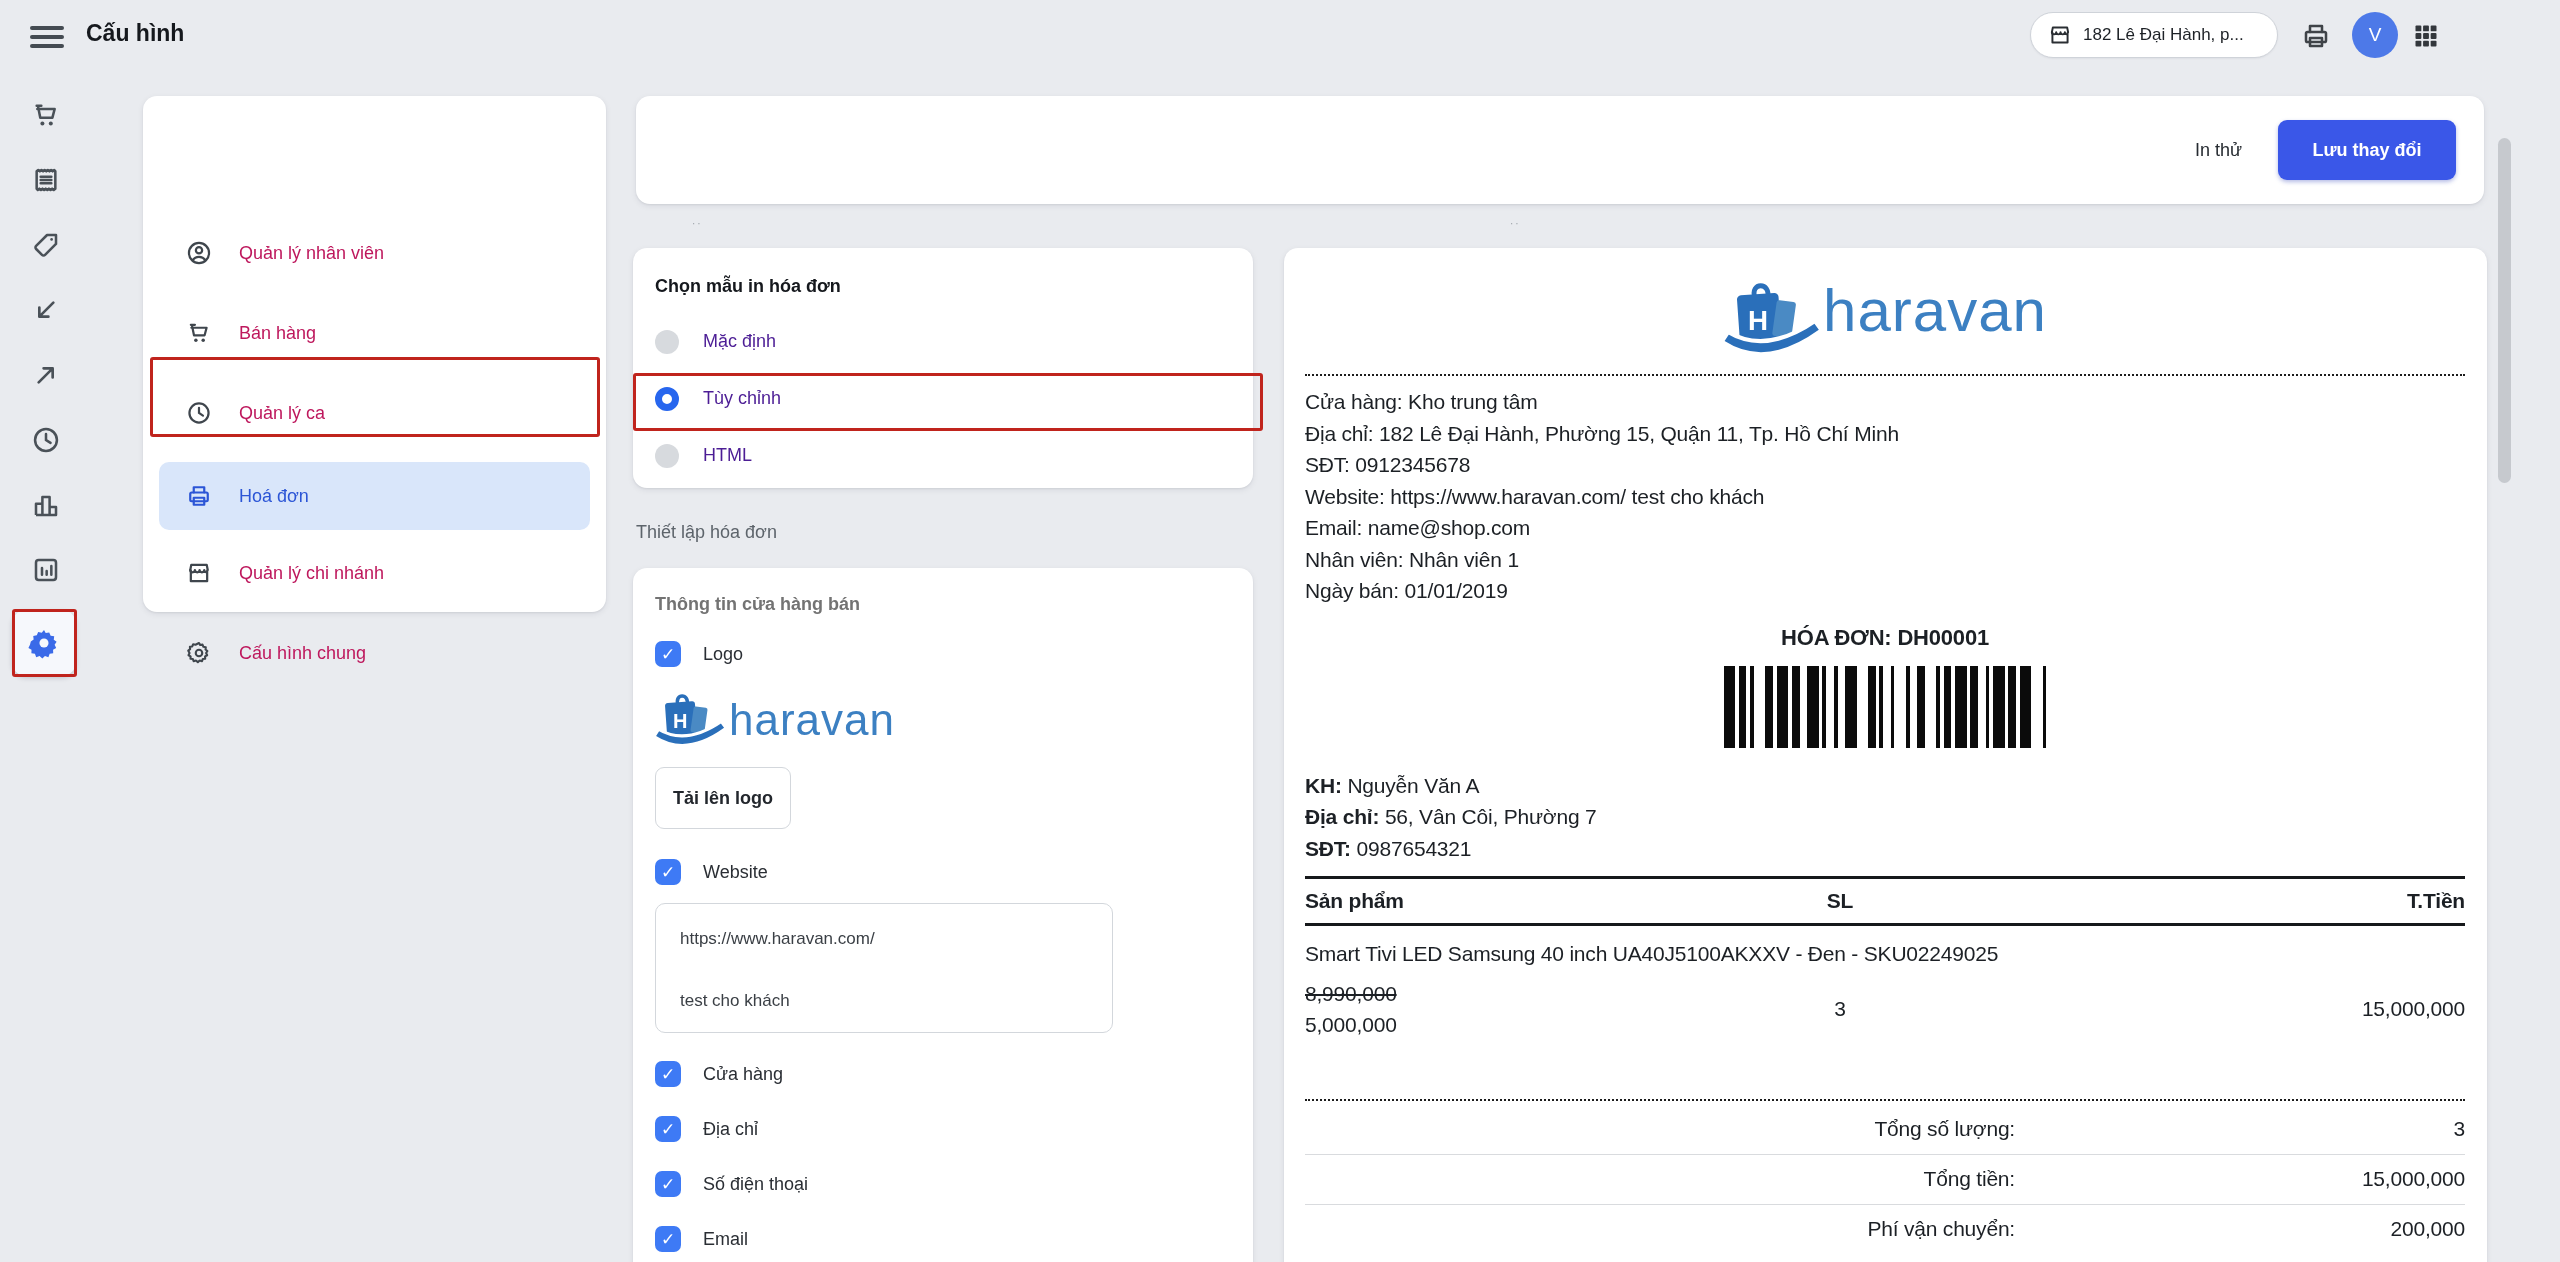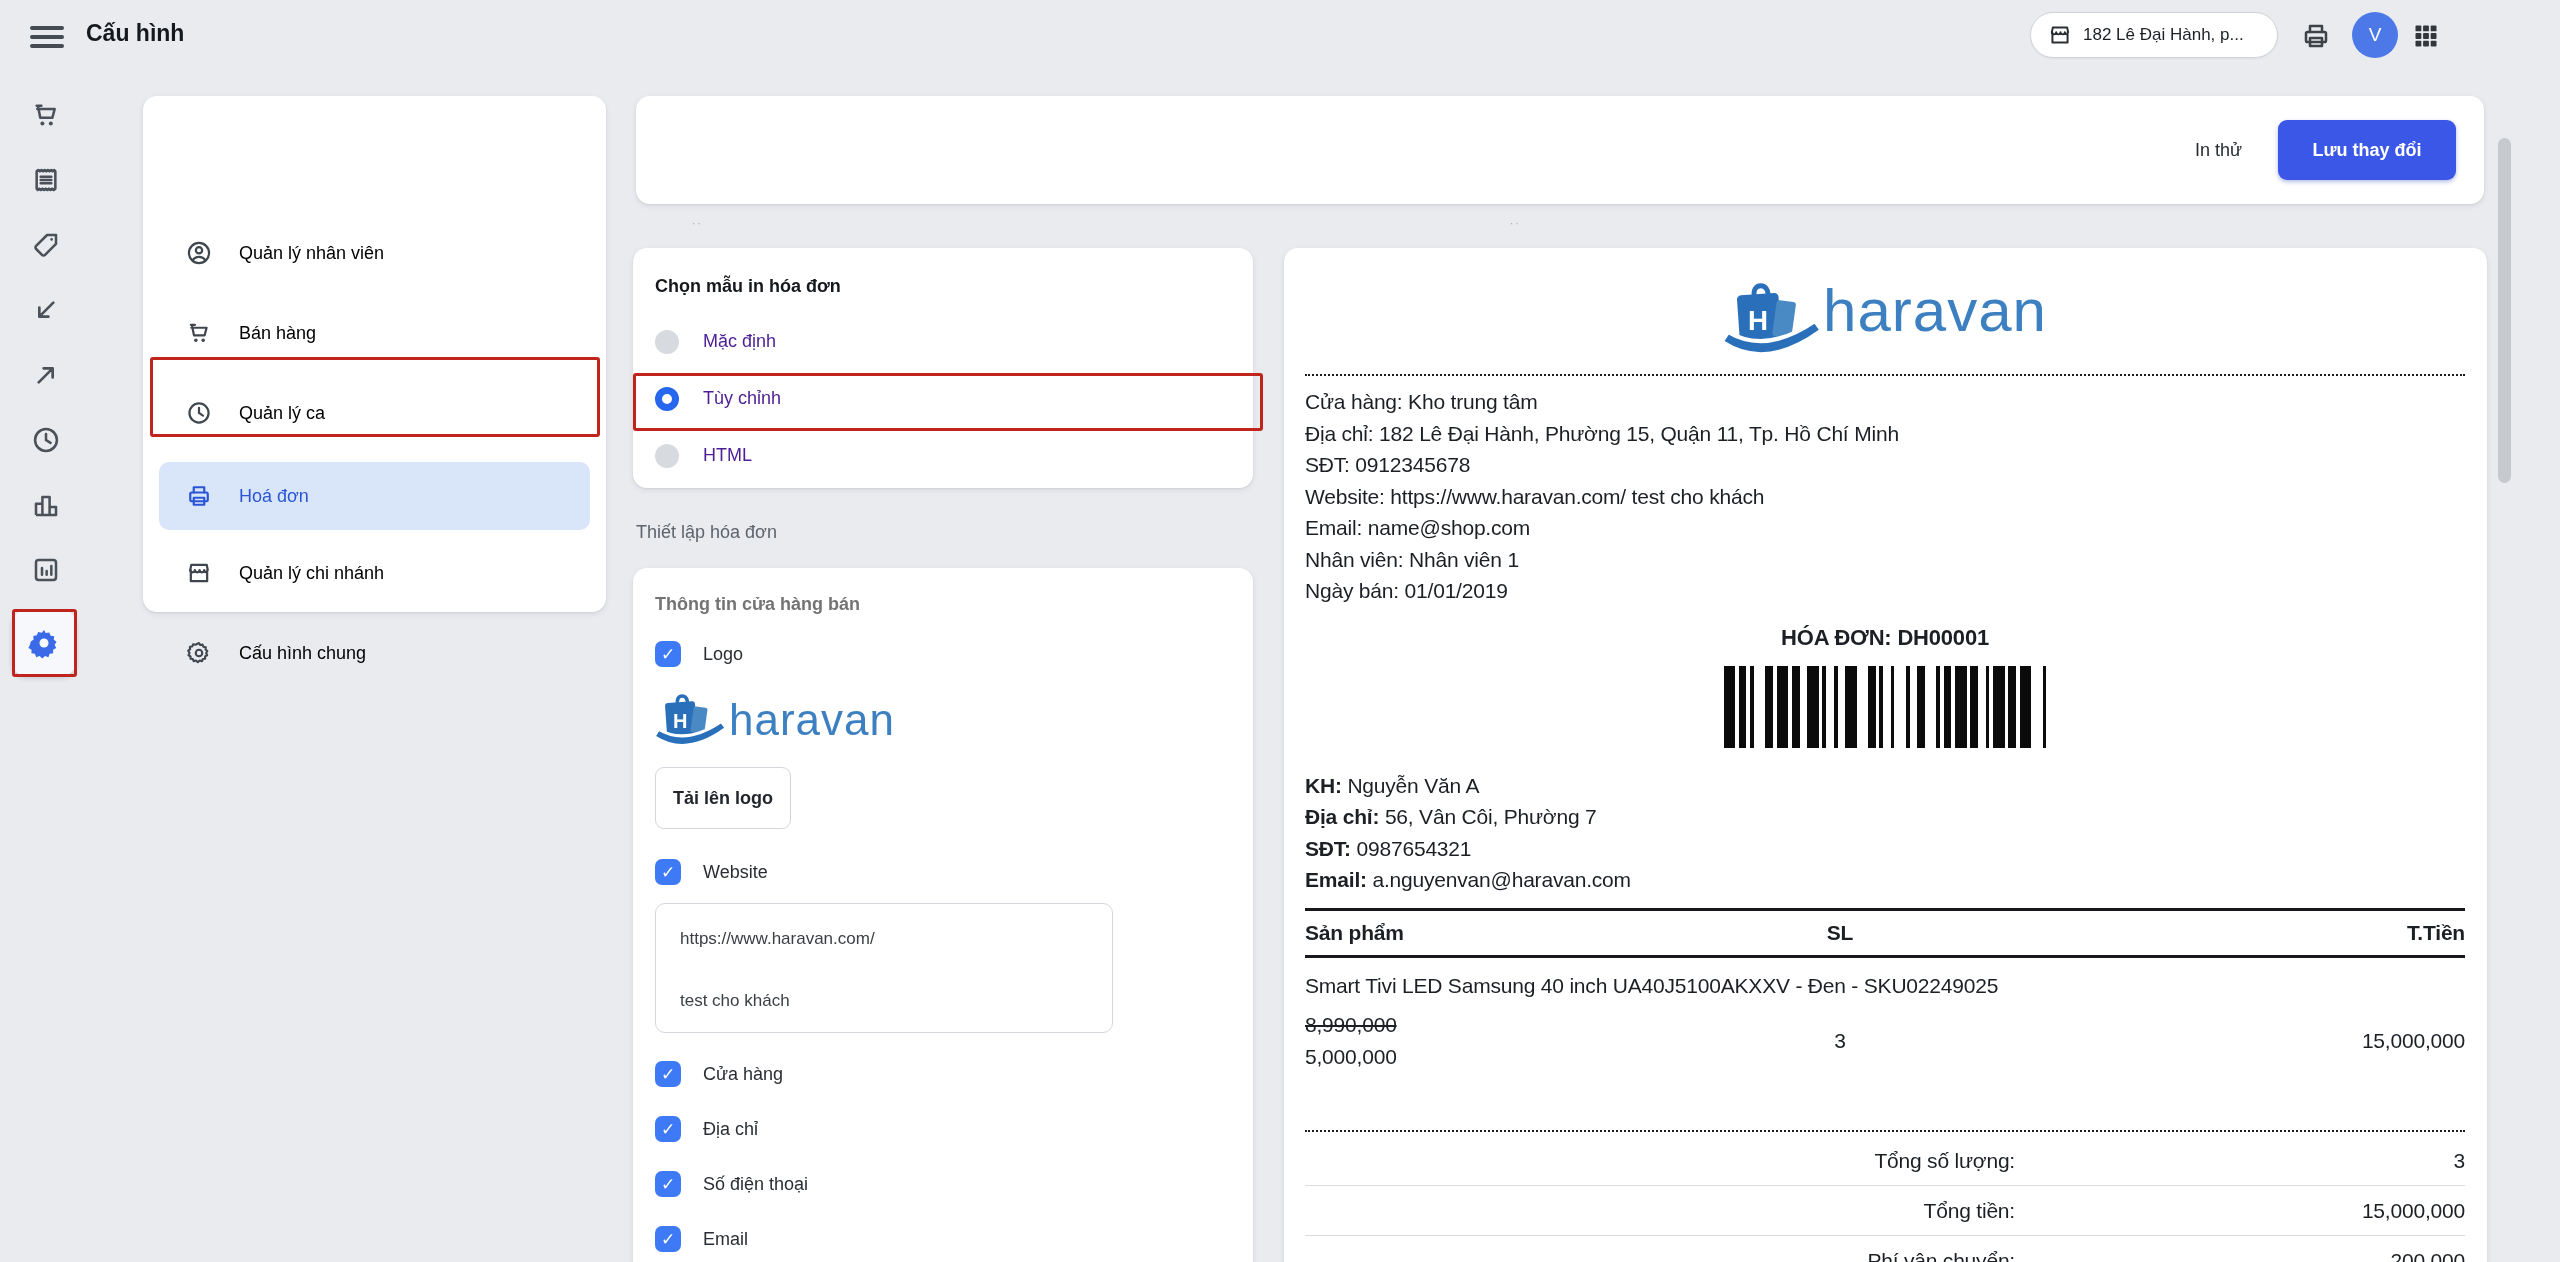--- a/index.html
+++ b/index.html
@@ -47,21 +47,21 @@
     box-shadow:0 2px 5px rgba(20,28,45,.18);
     cursor:pointer;
   }
   .ann-red { position:absolute; border:3px solid #c0241d; border-radius:3px; pointer-events:none; }
 
   
   .side-card { left:143px; top:96px; width:463px; height:516px; }
   .side-item {
     position:absolute; left:16px; width:431px; height:62px;
     display:flex; align-items:center; gap:26px; padding-left:26px;
-    font-size:18px; color:#000000; cursor:pointer; border-radius:10px;
+    font-size:18px; color:#be185d; cursor:pointer; border-radius:10px;
   }
   .side-item .ic { color:#3f464d; }
   .side-item.sel { background:#d9e6fa; color:#2b55d6; }
   .side-item.sel .ic { color:#2b55d6; }
 
   
   .action-bar { left:636px; top:96px; width:1848px; height:108px; display:flex; align-items:center; justify-content:flex-end; gap:36px; padding-right:28px; }
   .btn-text { font-size:18px; color:#262b31; cursor:pointer; }
   .btn-primary {
     background:#3a57e8; color:#fff; font-size:18px; font-weight:bold;
@@ -451,24 +451,20 @@
       <span>Nguyễn Văn A</span>
     </div>
     <div class="inv-line">
       <span class="b">Địa chỉ:</span>
       <span>56, Vân Côi, Phường 7</span>
     </div>
     <div class="inv-line">
       <span class="b">SĐT:</span>
       <span>0987654321</span>
     </div>
-    <div class="inv-line">
-      <span class="b">Email:</span>
-      <span>a.nguyenvan@haravan.com</span>
-    </div>
   </div>
 
   <div class="sep-thick" style="margin-top:12px;"></div>
   <div class="inv-grid" style="padding:10px 0;">
     <div class="th">Sản phẩm</div>
     <div class="th c2">SL</div>
     <div class="th c3">T.Tiền</div>
   </div>
   <div class="sep-thick"></div>
 

